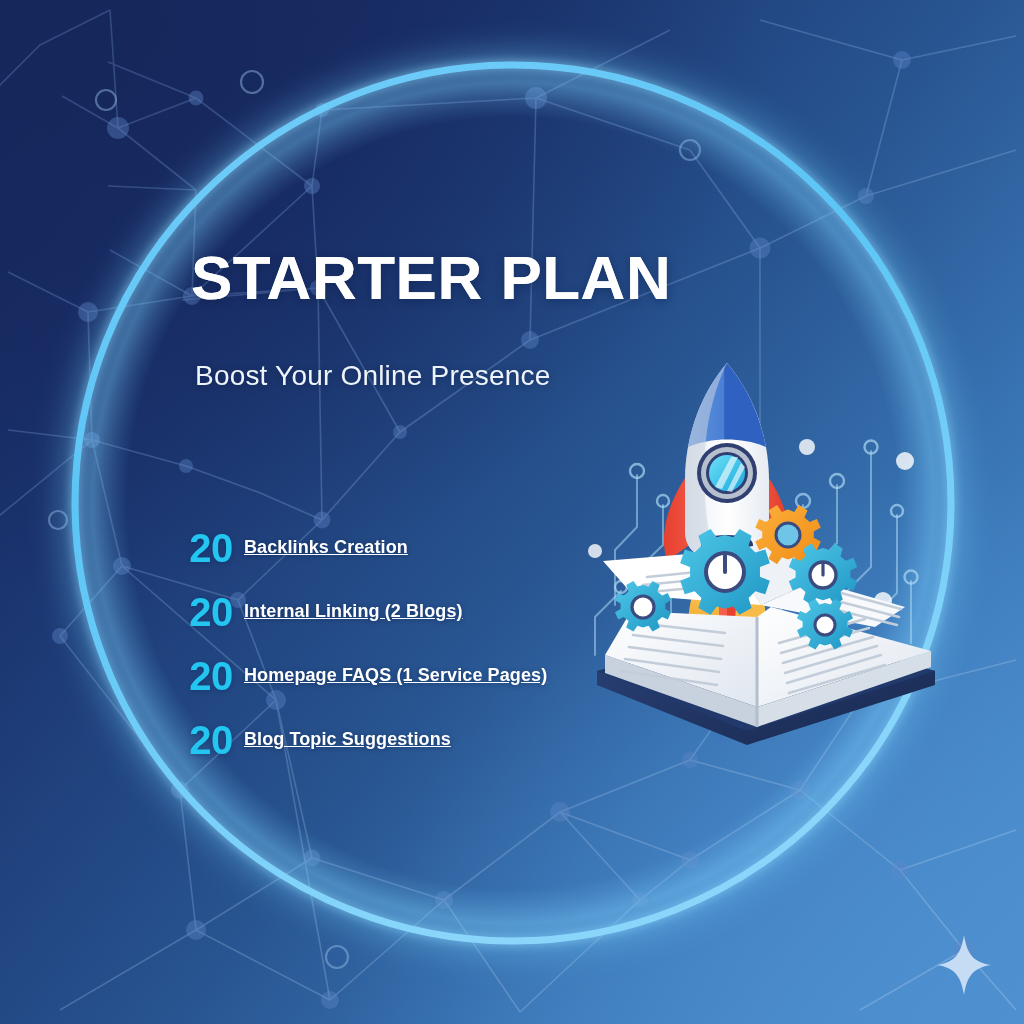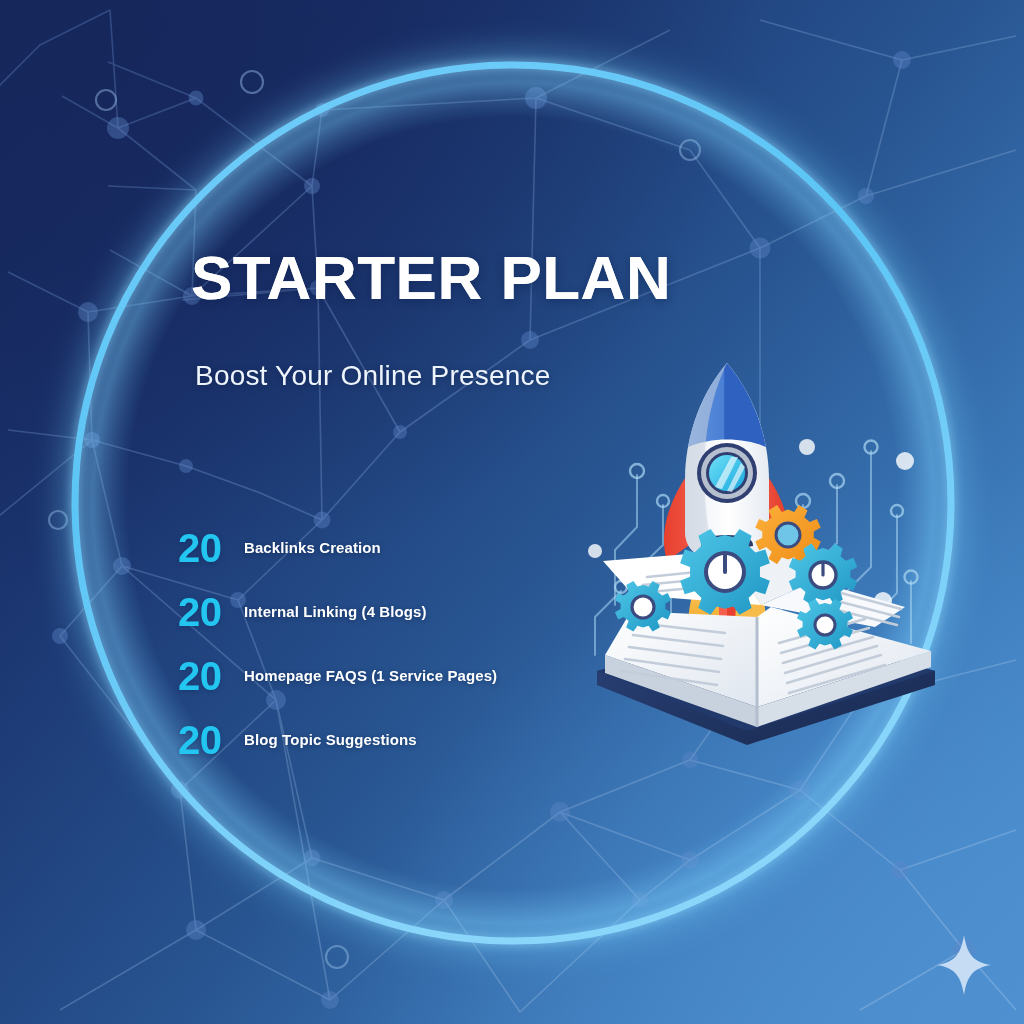--- a/index.html
+++ b/index.html
@@ -41,24 +41,25 @@
   }
 
   .features{ position:absolute; left:168px; top:528px; width:520px; }
   .feature{ display:flex; align-items:center; margin-bottom:24px; }
   .feature:last-child{ margin-bottom:0; }
   .fnum{
     flex:0 0 66px; width:66px;
     font-size:40px; font-weight:700; color:#23c6f0; line-height:1;
     letter-spacing:-0.5px;
     text-shadow:0 1px 5px rgba(0,30,70,.30);
+    text-align:center;
   }
   .ftext{
-    font-size:15px; font-weight:600; color:#ffffff; line-height:1.18;
-    letter-spacing:0.1px; text-shadow:0 1px 5px rgba(0,20,55,.40);
+    font-size:18px; font-weight:600; color:#ffffff; line-height:1.18;
+    letter-spacing:0.1px; text-shadow:0 1px 5px rgba(0,20,55,.40);text-decoration:underline;
   }
   .ftext .l2{ display:block; }
 
   
   .illus{ position:absolute; left:575px; top:355px; width:370px; height:420px; }
   .illus svg{ width:100%; height:100%; display:block; overflow:visible; }
 
   
   .sparkle{ position:absolute; left:936px; top:934px; width:56px; height:62px; }
   .sparkle svg{ width:100%; height:100%; display:block; }
@@ -175,21 +176,21 @@
       <div class="feature">
         <div class="fnum">20</div>
         <div class="ftext">
           <span>Backlinks Creation</span>
         </div>
       </div>
 
       <div class="feature">
         <div class="fnum">20</div>
         <div class="ftext">
-          <span class="l2">Internal Linking (4 Blogs)</span>
+          <span class="l2">Internal Linking (2 Blogs)</span>
         </div>
       </div>
 
       <div class="feature">
         <div class="fnum">20</div>
         <div class="ftext">
           <span>Homepage FAQS (1 Service Pages)</span>
         </div>
       </div>
 

